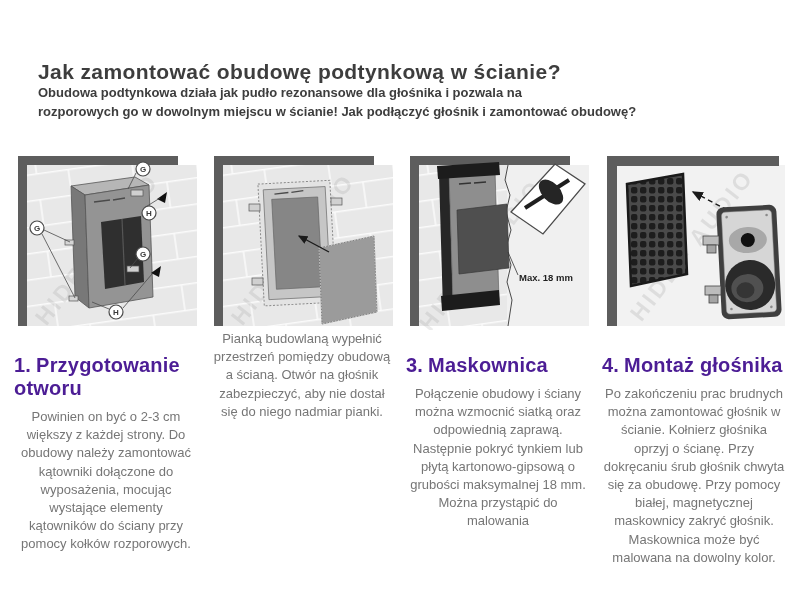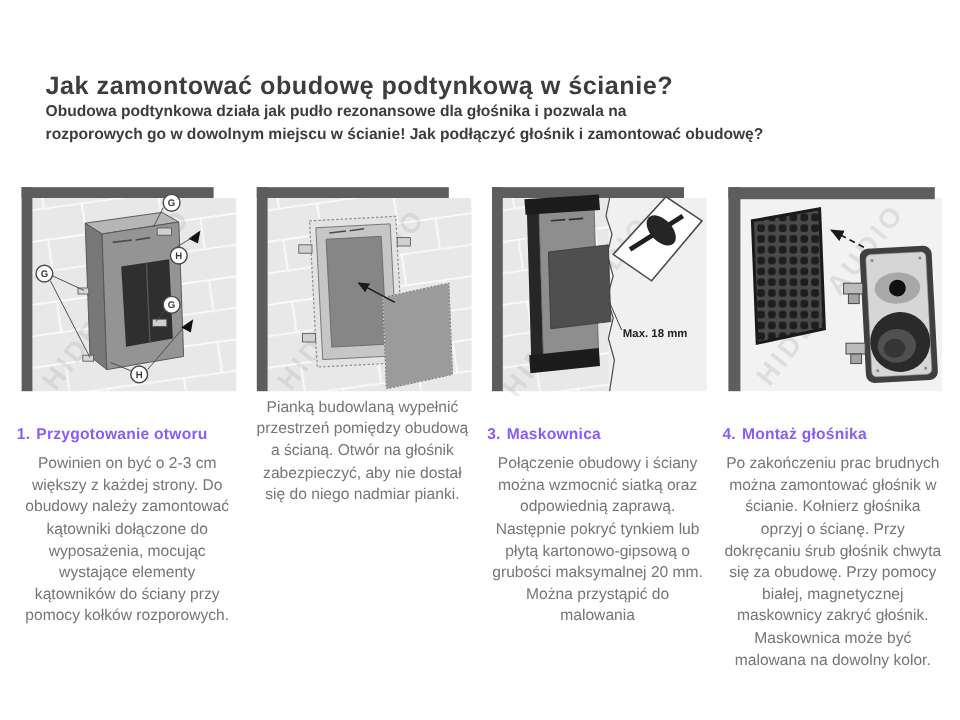--- a/index.html
+++ b/index.html
@@ -18,21 +18,21 @@
   }
   .steps-row{
     position:absolute;left:14px;top:150px;display:flex;gap:12px;
   }
   .step{width:184px;}
   .panel{
     width:184px;height:180px;position:relative;background:#fff;
   }
   .panel svg{display:block;width:100%;height:100%;}
   .step-title{
-    margin:24px 0 8px 0;font-size:13px;font-weight:700;color:#8b5cf6;letter-spacing:.2px;
+    margin:24px 0 8px 0;font-size:20px;font-weight:700;color:#4c1d95;letter-spacing:.2px;
   }
   .step-title .num{margin-right:5px;}
   .step-body{
     margin:0;font-size:13px;color:#767676;line-height:1.4;text-align:center;
   }
   .wm{font-weight:bold;letter-spacing:3px;}
 </style>
 </head>
 <body>
 
@@ -162,21 +162,21 @@
           <g>
             <polygon points="104,62 148,14 178,34 136,84" fill="#ffffff" stroke="#4a4a4a" stroke-width="1.3"></polygon>
             <line x1="118" y1="58" x2="162" y2="30" stroke="#1f1f1f" stroke-width="4"></line>
             <ellipse cx="144" cy="42" rx="9" ry="15" fill="#252525" transform="rotate(-43 144 42)"></ellipse>
           </g>
           <line x1="111" y1="125" x2="101" y2="102" stroke="#333" stroke-width="0.8"></line>
           <text x="112" y="131" font-size="9.5" font-weight="bold" fill="#1f1f1f">Max. 18 mm</text>
         </svg>
       </div>
       <h2 class="step-title"><span class="num">3.</span><span>Maskownica</span></h2>
-      <p class="step-body">Połączenie obudowy i ściany można wzmocnić siatką oraz odpowiednią zaprawą. Następnie pokryć tynkiem lub płytą kartonowo-gipsową o grubości maksymalnej 20 mm. Można przystąpić do malowania</p>
+      <p class="step-body">Połączenie obudowy i ściany można wzmocnić siatką oraz odpowiednią zaprawą. Następnie pokryć tynkiem lub płytą kartonowo-gipsową o grubości maksymalnej 18 mm. Można przystąpić do malowania</p>
     </section>
 
     <section class="step">
       <div class="panel">
         <svg viewBox="0 0 182 180">
           <rect x="13" y="15" width="169" height="161" fill="#f2f2f2"></rect>
           <rect x="4" y="6" width="172" height="10" fill="#5d5d5d"></rect>
           <rect x="4" y="6" width="10" height="170" fill="#5d5d5d"></rect>
           <text class="wm" transform="translate(95,100) rotate(-52)" text-anchor="middle" font-size="23" fill="#1a1a1a" opacity="0.09">HIDE - AUDIO</text>
           <g>

